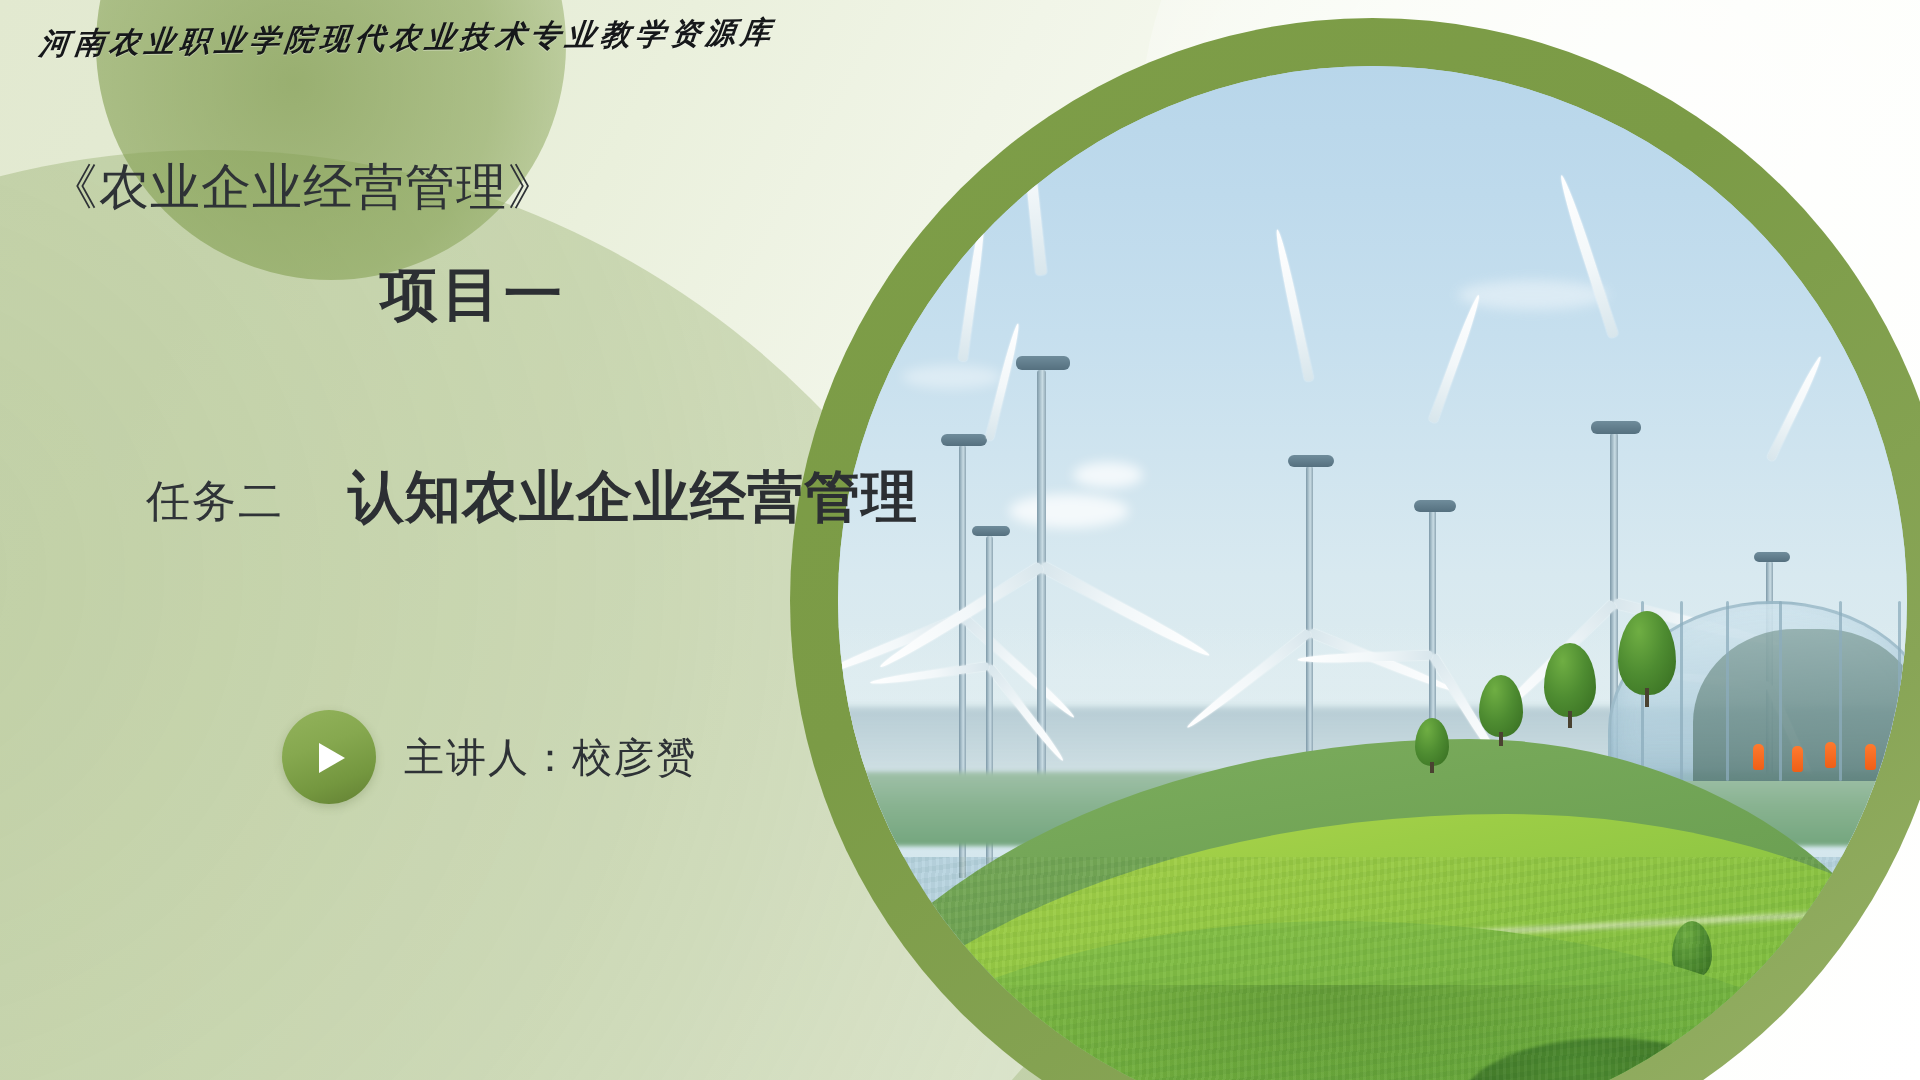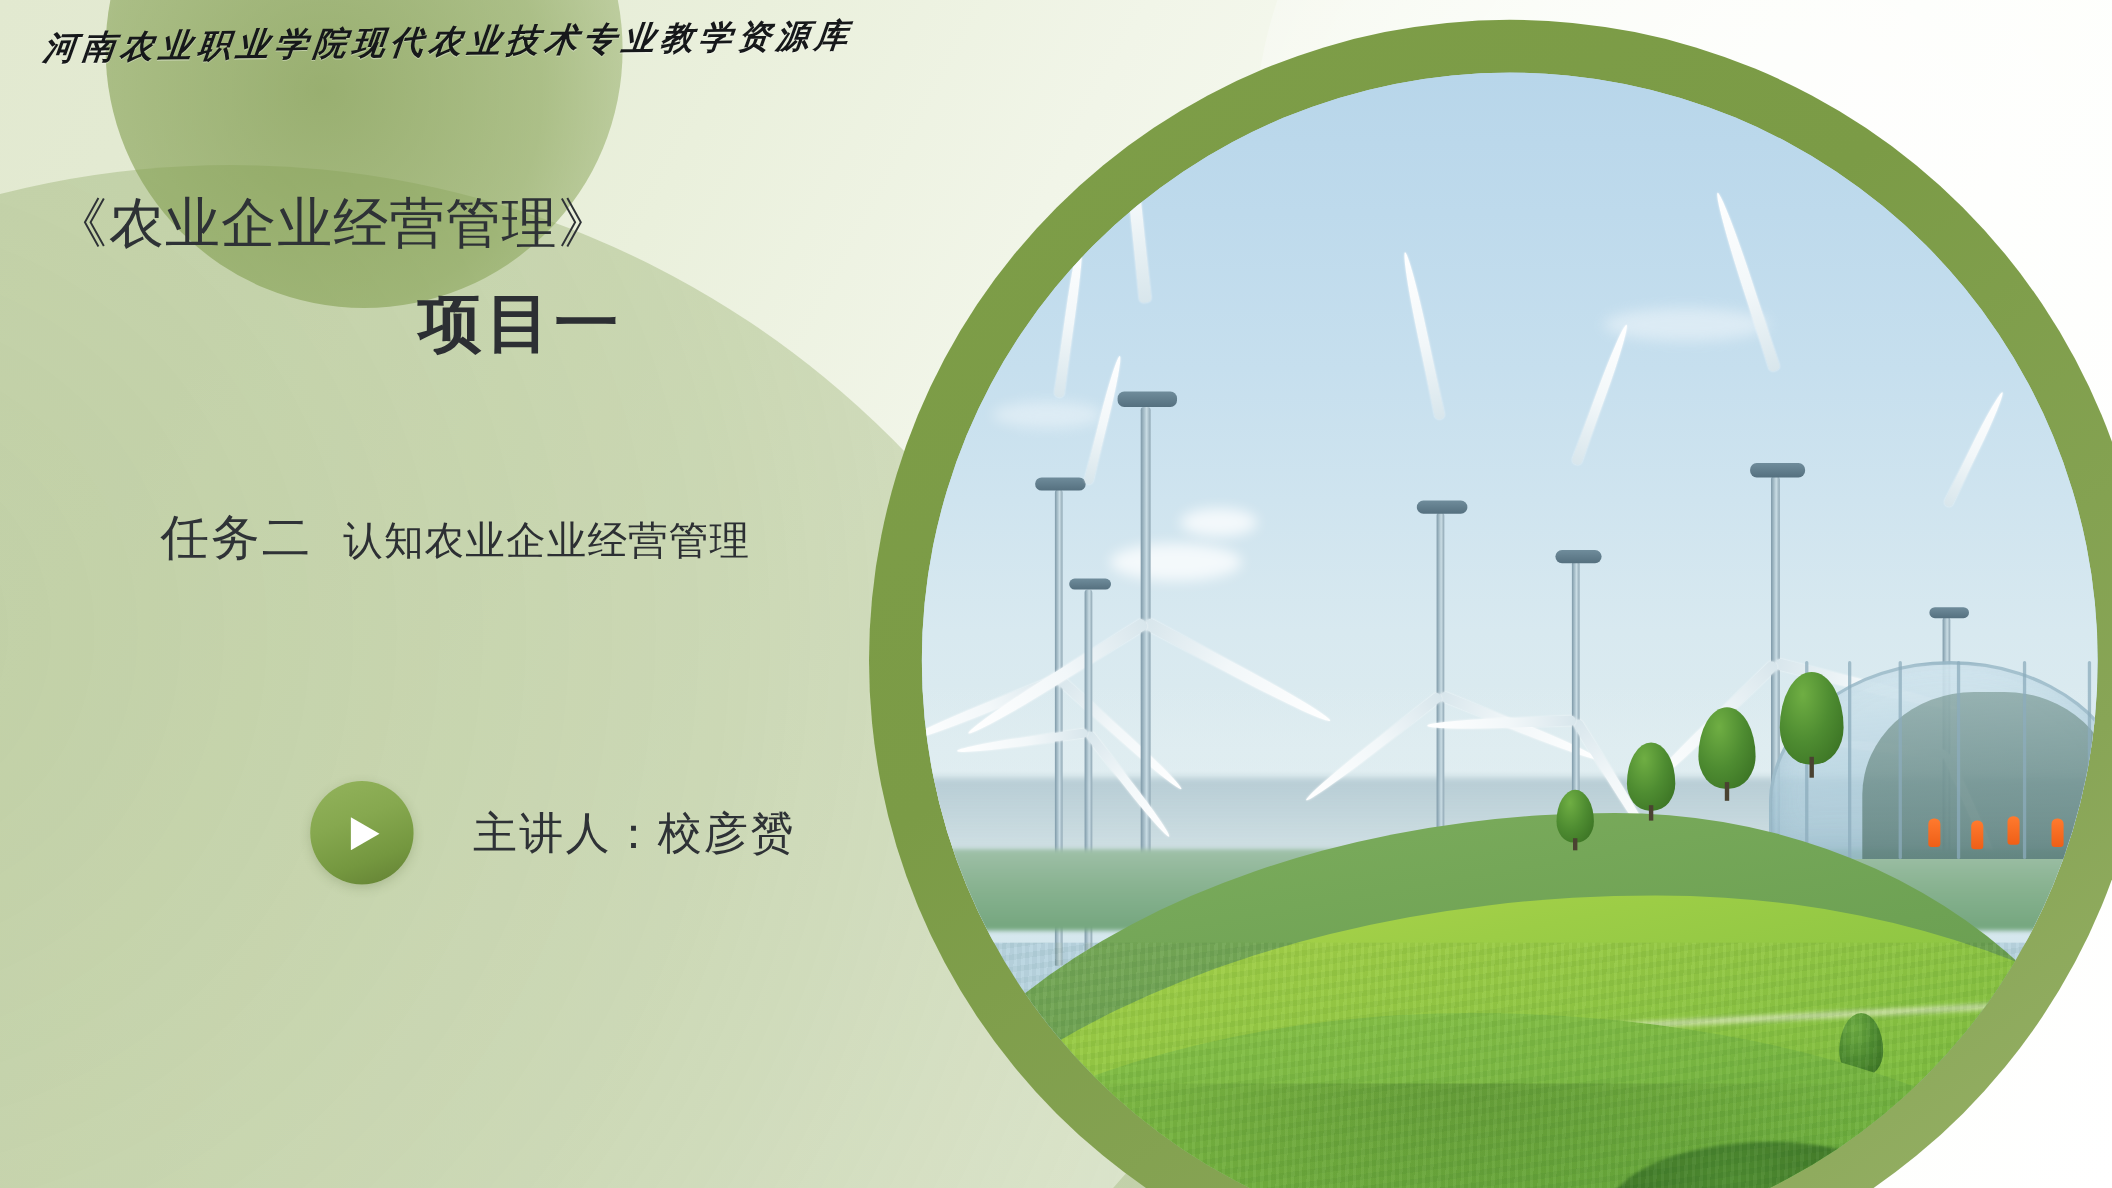--- a/index.html
+++ b/index.html
@@ -277,21 +277,21 @@
     letter-spacing: 5px;
     color: #16181a;
     white-space: nowrap;
     transform: skewX(-7deg) rotate(-0.9deg);
     text-shadow: 0 1px 0 rgba(255,255,255,0.35);
   }
 
   .course-title {
     position: absolute;
     left: 48px;
-    top: 170px;
+    top: 154px;
     font-size: 50px;
     font-weight: 400;
     letter-spacing: 1px;
     color: #2e3236;
     white-space: nowrap;
   }
 
   .project-no {
     position: absolute;
     left: 380px;
@@ -323,33 +323,34 @@
     gap: 28px;
     white-space: nowrap;
   }
   .task-label {
     font-size: 44px;
     font-weight: 400;
     letter-spacing: 2px;
     color: #2f3337;
   }
   .task-name {
-    font-size: 36px;
-    font-weight: 400;
+    font-size: 56px;
+    font-weight: 700;
     letter-spacing: 1px;
     color: #2c2f33;
+    margin-left: 36px;
   }
 
   .presenter-row {
     position: absolute;
     left: 282px;
     top: 710px;
     display: flex;
     align-items: center;
-    gap: 54px;
+    gap: 28px;
   }
   .play-button {
     position: relative;
     width: 94px;
     height: 94px;
     border-radius: 50%;
     background: linear-gradient(160deg, #93b35c 0%, #86a84f 38%, #74973f 72%, #627f33 100%);
     box-shadow: 0 3px 10px rgba(70,92,40,0.22);
     flex: none;
   }

